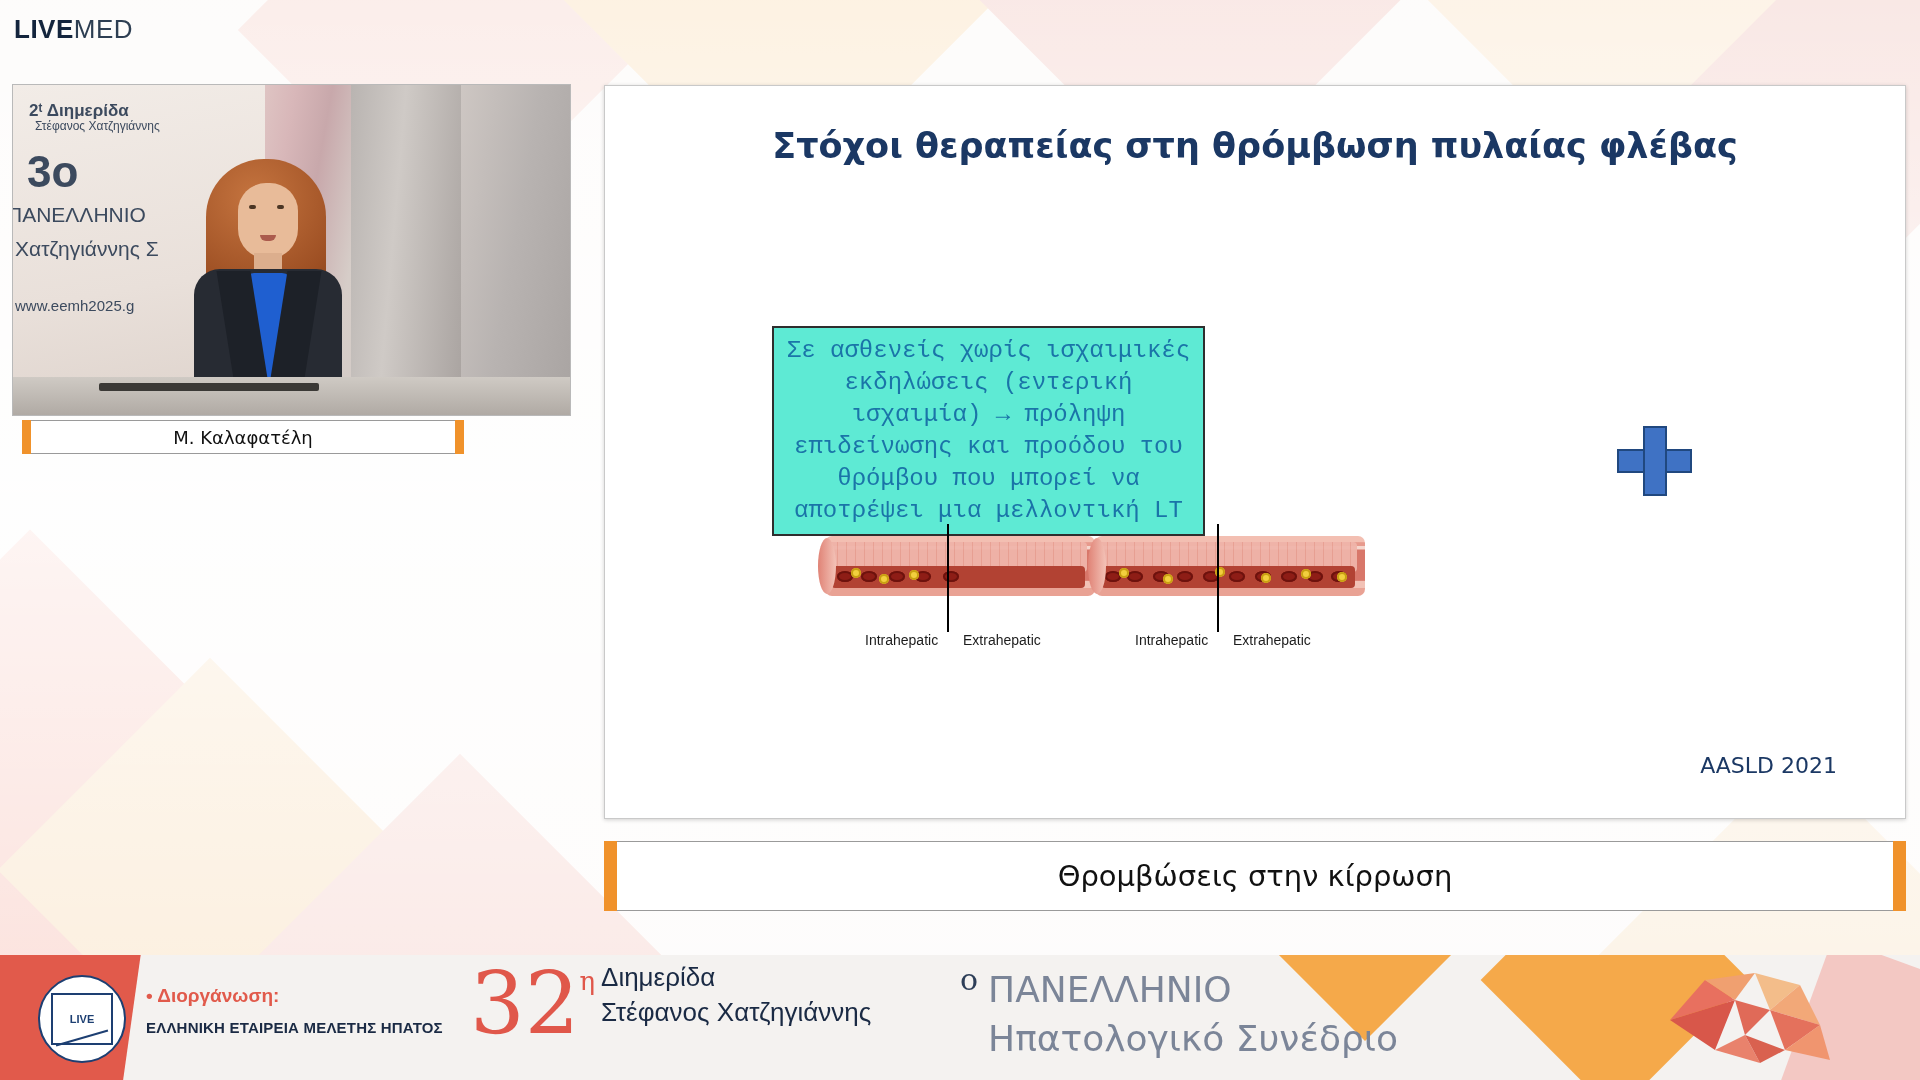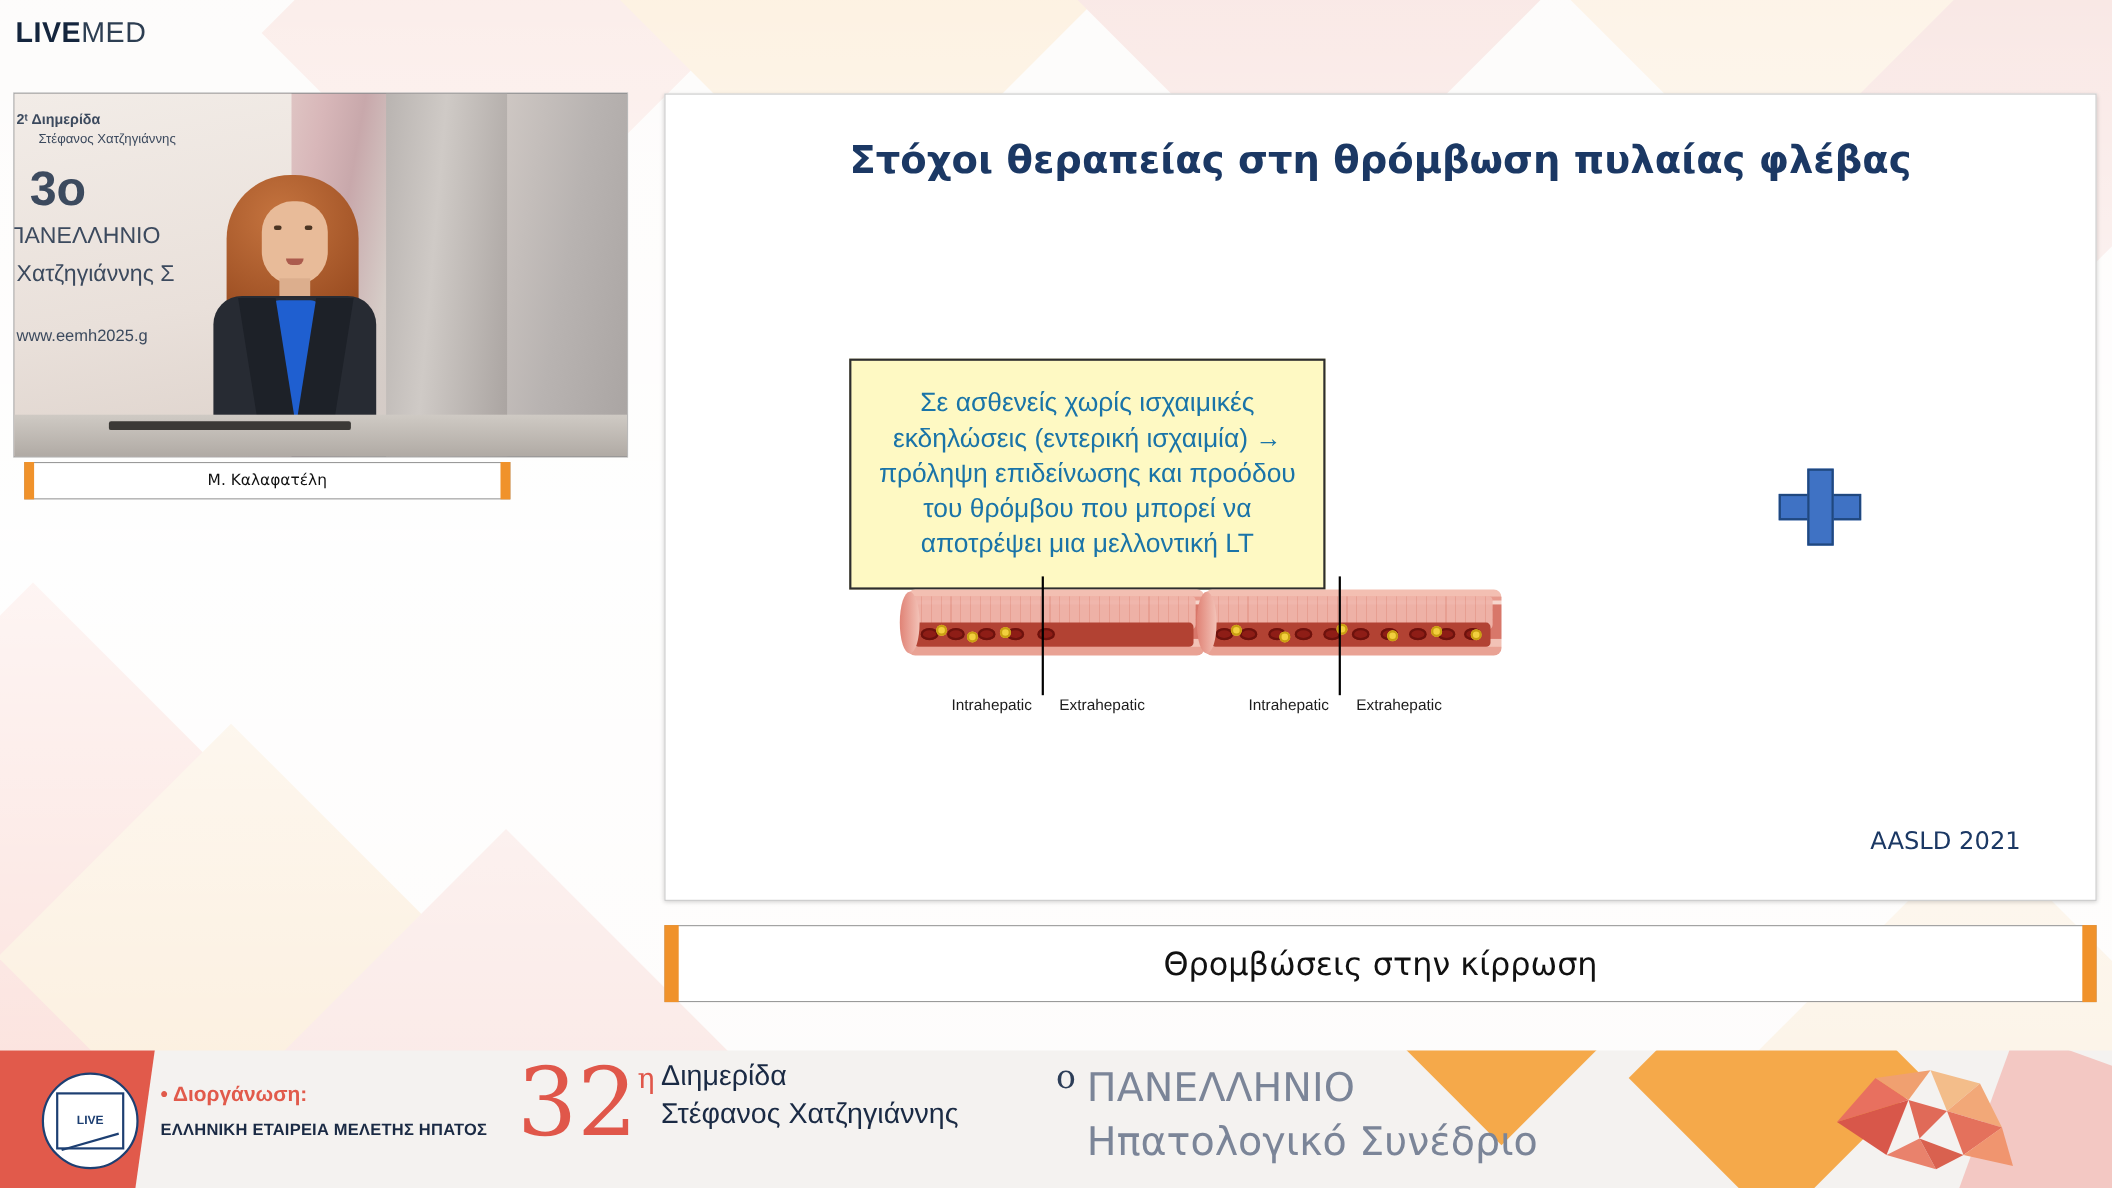--- a/index.html
+++ b/index.html
@@ -45,32 +45,32 @@
   #spk .jacket{position:absolute;left:6px;top:116px;width:148px;height:140px;border-radius:26px 26px 0 0;background:#272b33;}
   #spk .shirt{position:absolute;left:56px;top:120px;width:48px;height:110px;background:#1f5fd0;border-radius:10px 10px 0 0;}
   #spk .lapelL{position:absolute;left:38px;top:118px;width:34px;height:120px;background:#1d2128;transform:skewX(9deg);}
   #spk .lapelR{position:absolute;left:90px;top:118px;width:34px;height:120px;background:#1d2128;transform:skewX(-9deg);}
 
   
   #name-plate{position:absolute;left:22px;top:420px;width:440px;height:32px;background:#ffffff;
       border:1px solid #9a9a9a;display:flex;align-items:center;justify-content:center;z-index:31;}
   #name-plate .bar{position:absolute;top:-1px;width:9px;height:34px;background:#f0922b;}
   #name-plate .bar.l{left:-1px;} #name-plate .bar.r{right:-1px;}
-  #name-plate .txt{font-size:14px;color:#111;font-family:"DejaVu Sans",sans-serif;}
+  #name-plate .txt{font-size:18px;color:#111;font-family:"DejaVu Sans",sans-serif;}
 
   
   #slide{position:absolute;left:604px;top:85px;width:1300px;height:732px;background:#fff;
      border:1px solid #c9c9c9;box-shadow:0 1px 4px rgba(0,0,0,.18);z-index:25;}
   #slide-title{position:absolute;left:60px;top:38px;width:1180px;text-align:center;
      font-size:35px;font-weight:bold;color:#1b3864;line-height:1.30;
      font-family:"DejaVu Sans",sans-serif;}
 
-  .tbox{position:absolute;border:2px solid #2e2e2e;background:#fef9c3;
+  .tbox{position:absolute;border:2px solid #2e2e2e;background:#5eead4;
      display:flex;align-items:center;justify-content:center;text-align:center;
-     color:#1a74a8;font-size:24px;line-height:1.34;font-family:Liberation Sans, sans-serif;}
+     color:#1a74a8;font-size:24px;line-height:1.34;font-family:Liberation Mono, monospace;}
   #box-left{left:167px;top:240px;width:433px;height:210px;padding:6px 10px;box-sizing:border-box;}
   #box-right{left:643px;top:280px;width:350px;height:140px;padding:6px 12px;box-sizing:border-box;}
 
   #plus{position:absolute;left:1012px;top:340px;width:75px;height:70px;z-index:26;}
   #plus .v{position:absolute;left:26px;top:0;width:24px;height:70px;background:#3f72c4;border:2px solid #20487f;box-sizing:border-box;}
   #plus .h{position:absolute;left:0;top:23px;width:75px;height:24px;background:#3f72c4;border:2px solid #20487f;box-sizing:border-box;}
 
   
   #figs{position:absolute;left:150px;top:418px;width:1000px;height:140px;margin-top:32px;}
   .vessel{position:absolute;top:0;width:270px;height:72px;}
@@ -140,21 +140,21 @@
 </div>
 
 <div id="brand">
   <span class="live">LIVE</span><span class="med">MED</span>
 </div>
 
 <div id="video-panel">
   <div id="video-bg">
     <div id="vwall"></div>
     <div id="vposter">
-      <span class="pl" style="left:2px;top:16px;font-size:13px;font-weight:bold;">2ᵗ Διημερίδα</span>
+      <span class="pl" style="left:16px;top:16px;font-size:17px;font-weight:bold;">2ᵗ Διημερίδα</span>
       <span class="pl" style="left:22px;top:34px;font-size:12px;">Στέφανος Χατζηγιάννης</span>
       <span class="pl" style="left:14px;top:62px;font-size:44px;font-weight:bold;">3ο</span>
       <span class="pl" style="left:-6px;top:118px;font-size:21px;">ΠΑΝΕΛΛΗΝΙΟ</span>
       <span class="pl" style="left:2px;top:152px;font-size:21px;">Χατζηγιάννης Σ</span>
       <span class="pl" style="left:2px;top:212px;font-size:15px;">www.eemh2025.g</span>
     </div>
     <div id="vpillar"></div>
     <div id="spk">
       <div class="hair"></div>
       <div class="face"></div>

